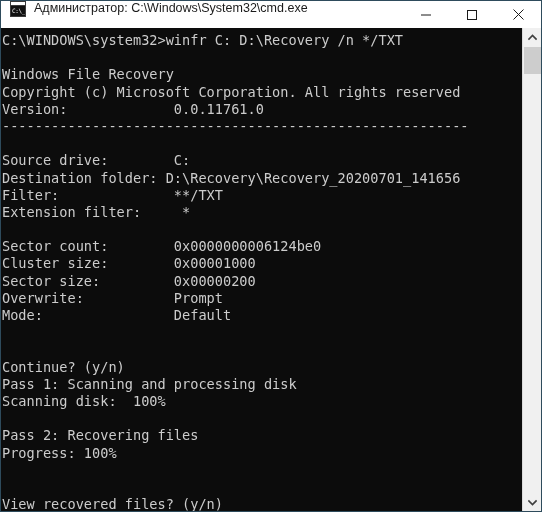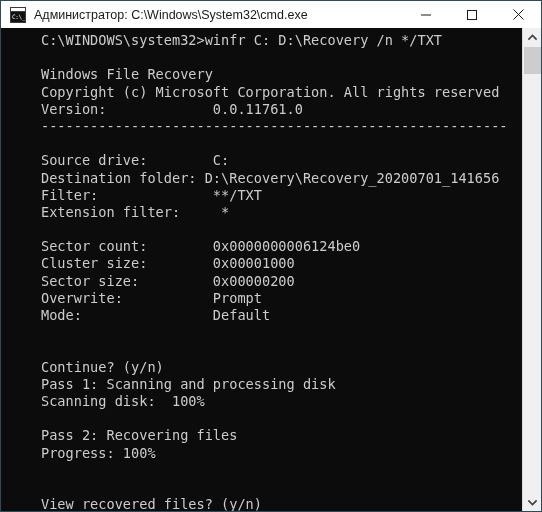--- a/index.html
+++ b/index.html
@@ -26,21 +26,20 @@
   }
 
   
   #titlebar {
     position: absolute;
     left: 0; top: 0;
     width: 540px;
     height: 27px;
     background: #ffffff;
     display: flex;
-    align-items: center;
     box-sizing: border-box;
   }
   #titlebar-icon {
     width: 16px;
     height: 16px;
     margin-left: 9px;
     margin-right: 8px;
     flex: 0 0 auto;
     position: relative;
     background: #ffffff;
@@ -100,21 +99,21 @@
   #console-text {
     font-family: "DejaVu Sans Mono", monospace;
     font-size: 13.6px;
     line-height: 17.2px;
     color: #cccccc;
     white-space: pre;
     padding: 4px 0 0 1px;
     margin: 0;
     letter-spacing: 0px;
   }
-  .ln { display: block; height: 17.2px; padding-left: 39px; }
+  .ln { display: block; height: 17.2px; }
 
   
   #scrollbar {
     position: absolute;
     right: 0;
     top: 27px;
     width: 19px;
     height: 483px;
     background: #f0f0f0;
     border-left: 1px solid #dcdcdc;

